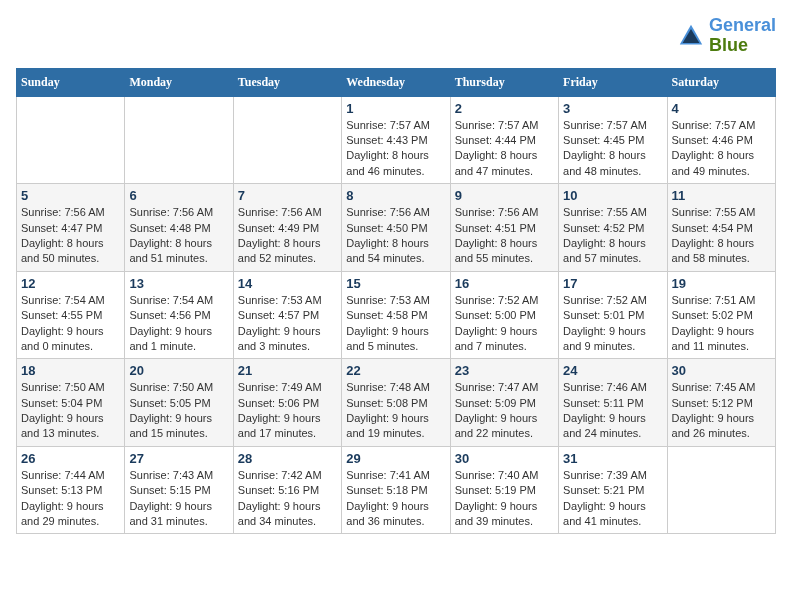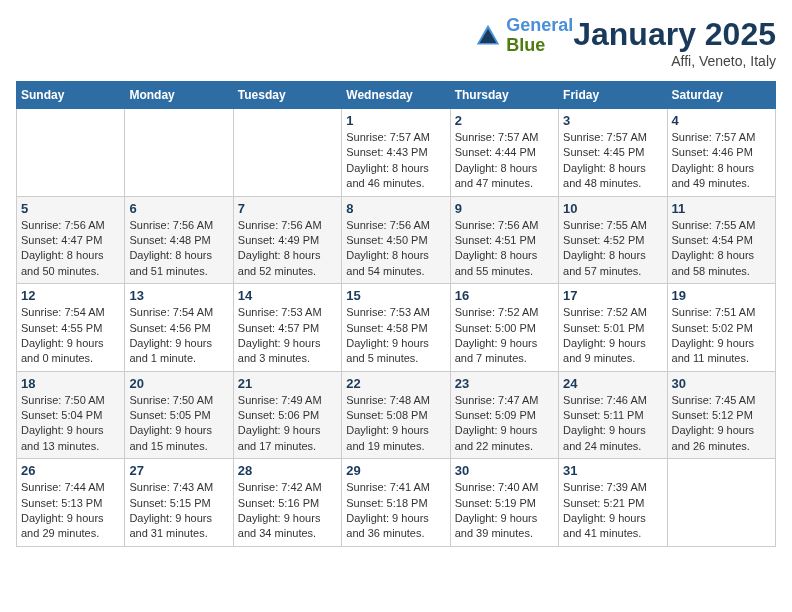--- a/index.html
+++ b/index.html
@@ -52,20 +52,21 @@
       font-size: 11px;
     }
     .calendar th {
       background: #2e6da4;
       color: #fff;
       padding: 6px 4px;
       text-align: left;
       font-size: 12px;
       font-weight: bold;
       border: 1px solid #2e6da4;
+      font-family: Liberation Serif, serif;
     }
     .calendar td {
       vertical-align: top;
       border: 1px solid #ccc;
       padding: 4px;
       width: calc(100% / 7);
       min-height: 80px;
       background: #fff;
     }
     .calendar tr:nth-child(even) td {
@@ -93,24 +94,20 @@
   <div class="logo">
     <svg class="logo-icon" viewBox="0 0 40 40">
       <polygon points="20,4 36,32 4,32" fill="#4a90d9"></polygon>
       <polygon points="20,10 32,30 8,30" fill="#1a3a5c"></polygon>
     </svg>
     <div class="logo-text">
       <div><span>General</span></div>
       <div style="color:#4d7c0f">Blue</div>
     </div>
   </div>
-  <div class="title-block">
-    <div class="month-title">January 2025</div>
-    <div class="subtitle">Affi, Veneto, Italy</div>
-  </div>
 </div>
 
 <table class="calendar">
   <thead>
     <tr>
     <th>Sunday</th>
         <th>Monday</th>
         <th>Tuesday</th>
         <th>Wednesday</th>
         <th>Thursday</th>

